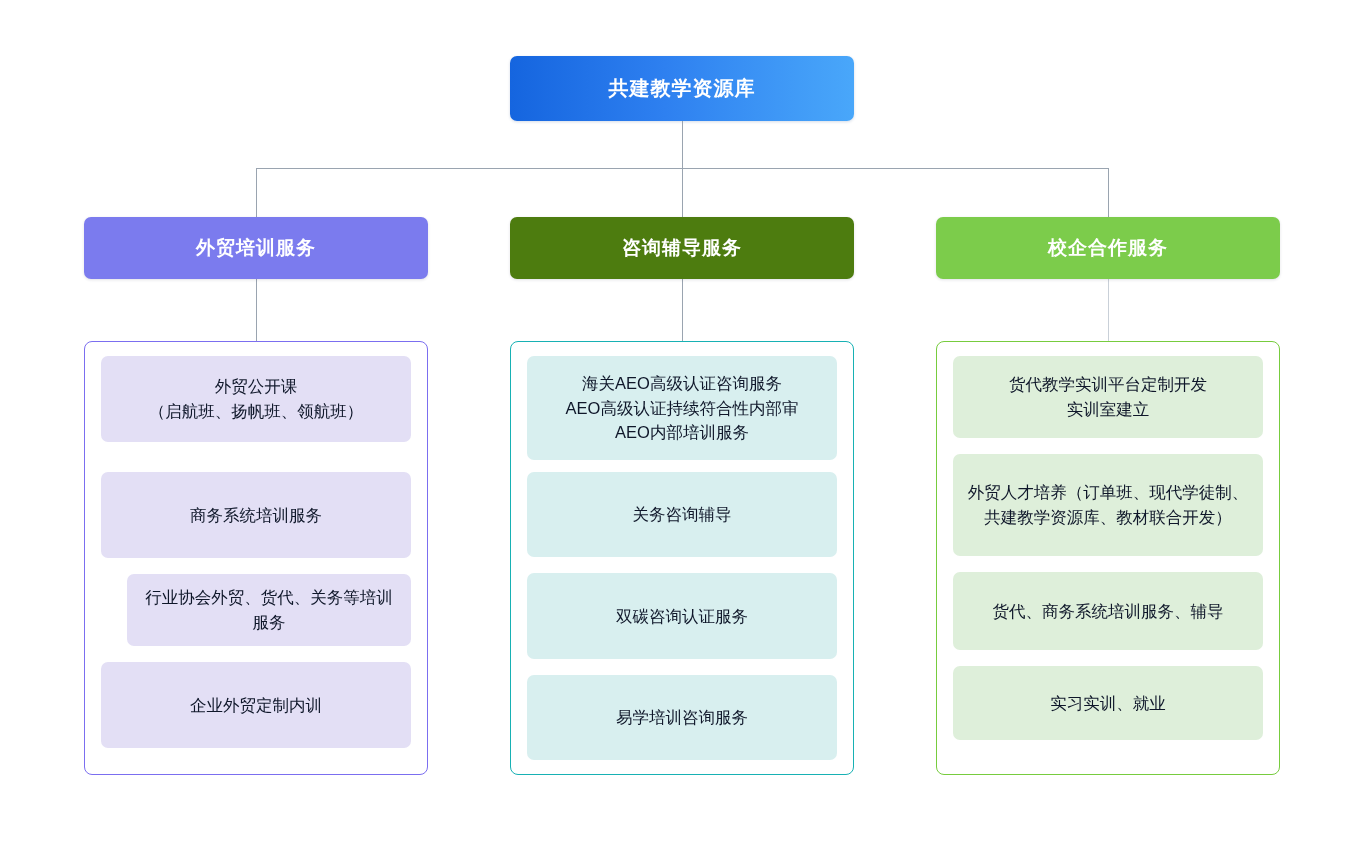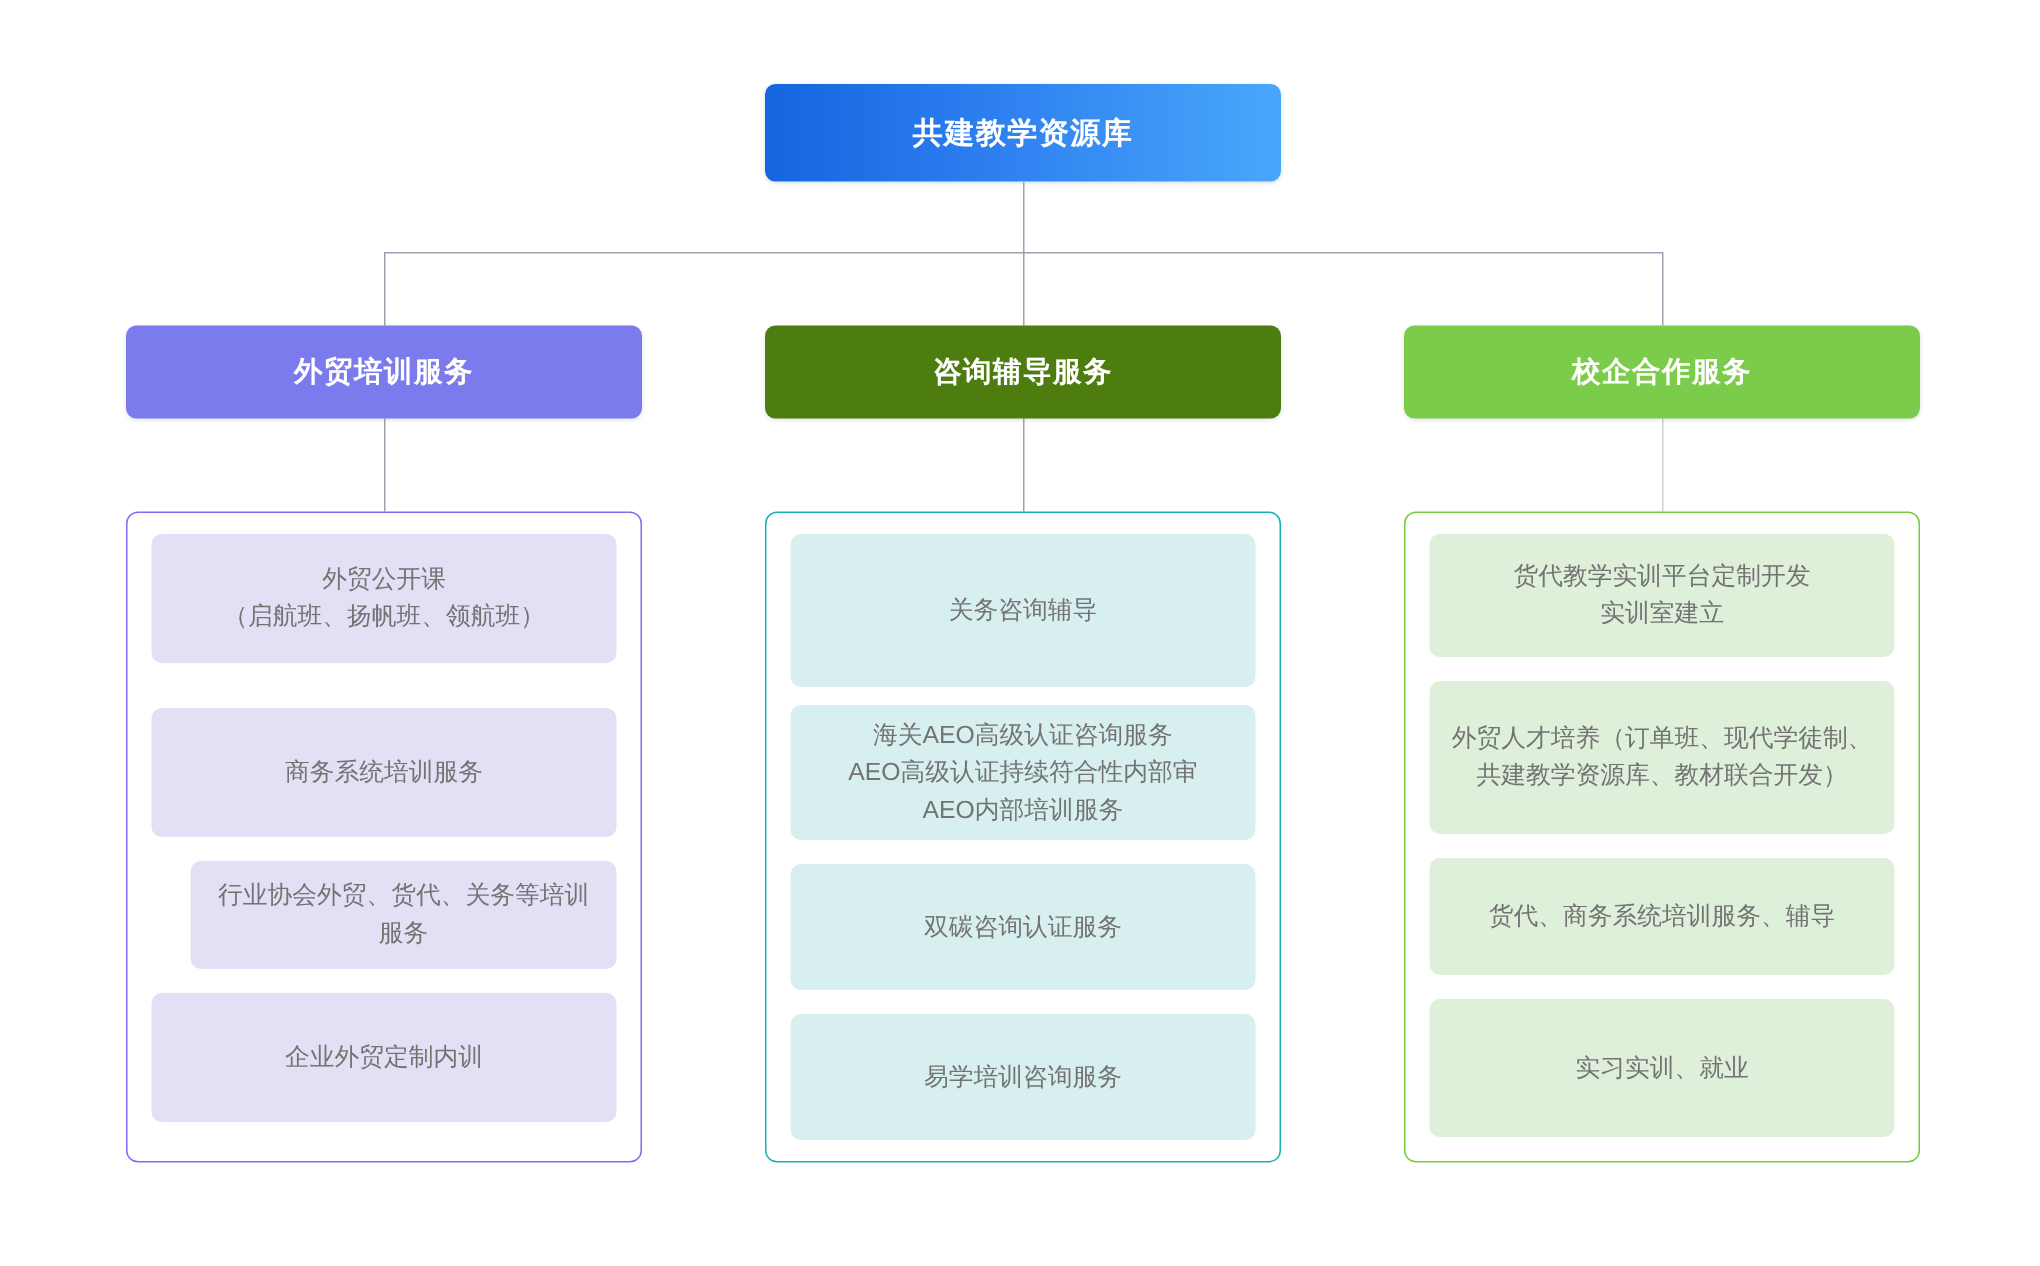--- a/index.html
+++ b/index.html
@@ -92,21 +92,21 @@
   .item-card {
     border-radius: 7px;
     display: flex;
     align-items: center;
     justify-content: center;
     text-align: center;
     padding: 8px 12px;
     margin-bottom: 16px;
     line-height: 1.5;
     font-size: 16.5px;
-    color: #737373;
+    color: #0f172a;
     white-space: pre-line;
   }
   .item-card:last-child { margin-bottom: 0; }
 
   .g0 .item-card { background: #E3DFF5; }
   .g1 .item-card { background: #D8EFEF; }
   .g2 .item-card { background: #DEEFDA; }
 
   
   .g0 .item-card { height: 86px; }
@@ -116,21 +116,21 @@
 
   .g1 .item-card { height: 100px; }
   .g1 .item-card:nth-child(1) { height: 110px; margin-bottom: 12px; }
   .g1 .item-card:nth-child(2) { height: 90px; }
   .g1 .item-card:nth-child(3) { height: 90px; }
   .g1 .item-card:nth-child(4) { height: 90px; text-align: right; }
 
   .g2 .item-card:nth-child(1) { height: 82px; }
   .g2 .item-card:nth-child(2) { height: 102px; }
   .g2 .item-card:nth-child(3) { height: 78px; }
-  .g2 .item-card:nth-child(4) { height: 92px; }
+  .g2 .item-card:nth-child(4) { height: 74px; }
 </style>
 </head>
 <body>
 
 <div class="canvas">
 
   <div class="root-node">
     <span class="node-title">共建教学资源库</span>
   </div>
 
@@ -160,24 +160,24 @@
 
   <div class="group-box g0">
     <div class="item-card">外贸公开课
 （启航班、扬帆班、领航班）</div>
     <div class="item-card">商务系统培训服务</div>
     <div class="item-card">行业协会外贸、货代、关务等培训服务</div>
     <div class="item-card">企业外贸定制内训</div>
   </div>
 
   <div class="group-box g1">
-    <div class="item-card">关务咨询辅导</div>
     <div class="item-card">海关AEO高级认证咨询服务
 AEO高级认证持续符合性内部审
 AEO内部培训服务</div>
+    <div class="item-card">关务咨询辅导</div>
     <div class="item-card">双碳咨询认证服务</div>
     <div class="item-card">易学培训咨询服务</div>
   </div>
 
   <div class="group-box g2">
     <div class="item-card">货代教学实训平台定制开发
 实训室建立</div>
     <div class="item-card">外贸人才培养（订单班、现代学徒制、共建教学资源库、教材联合开发）</div>
     <div class="item-card">货代、商务系统培训服务、辅导</div>
     <div class="item-card">实习实训、就业</div>

